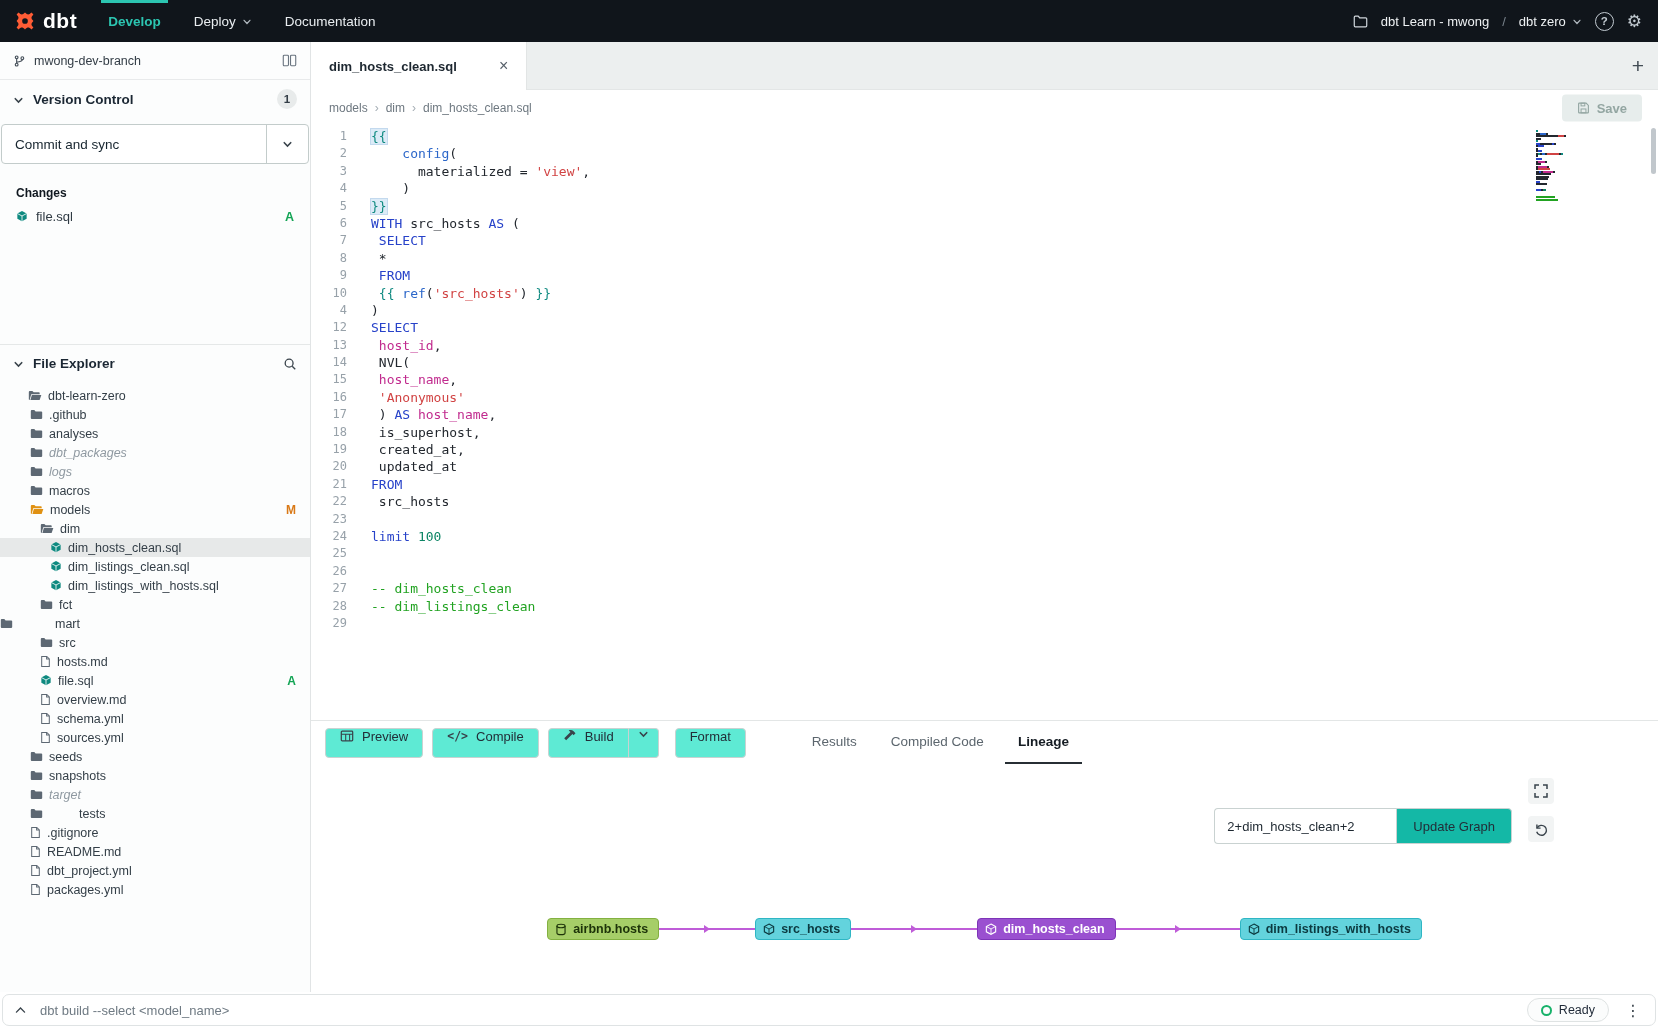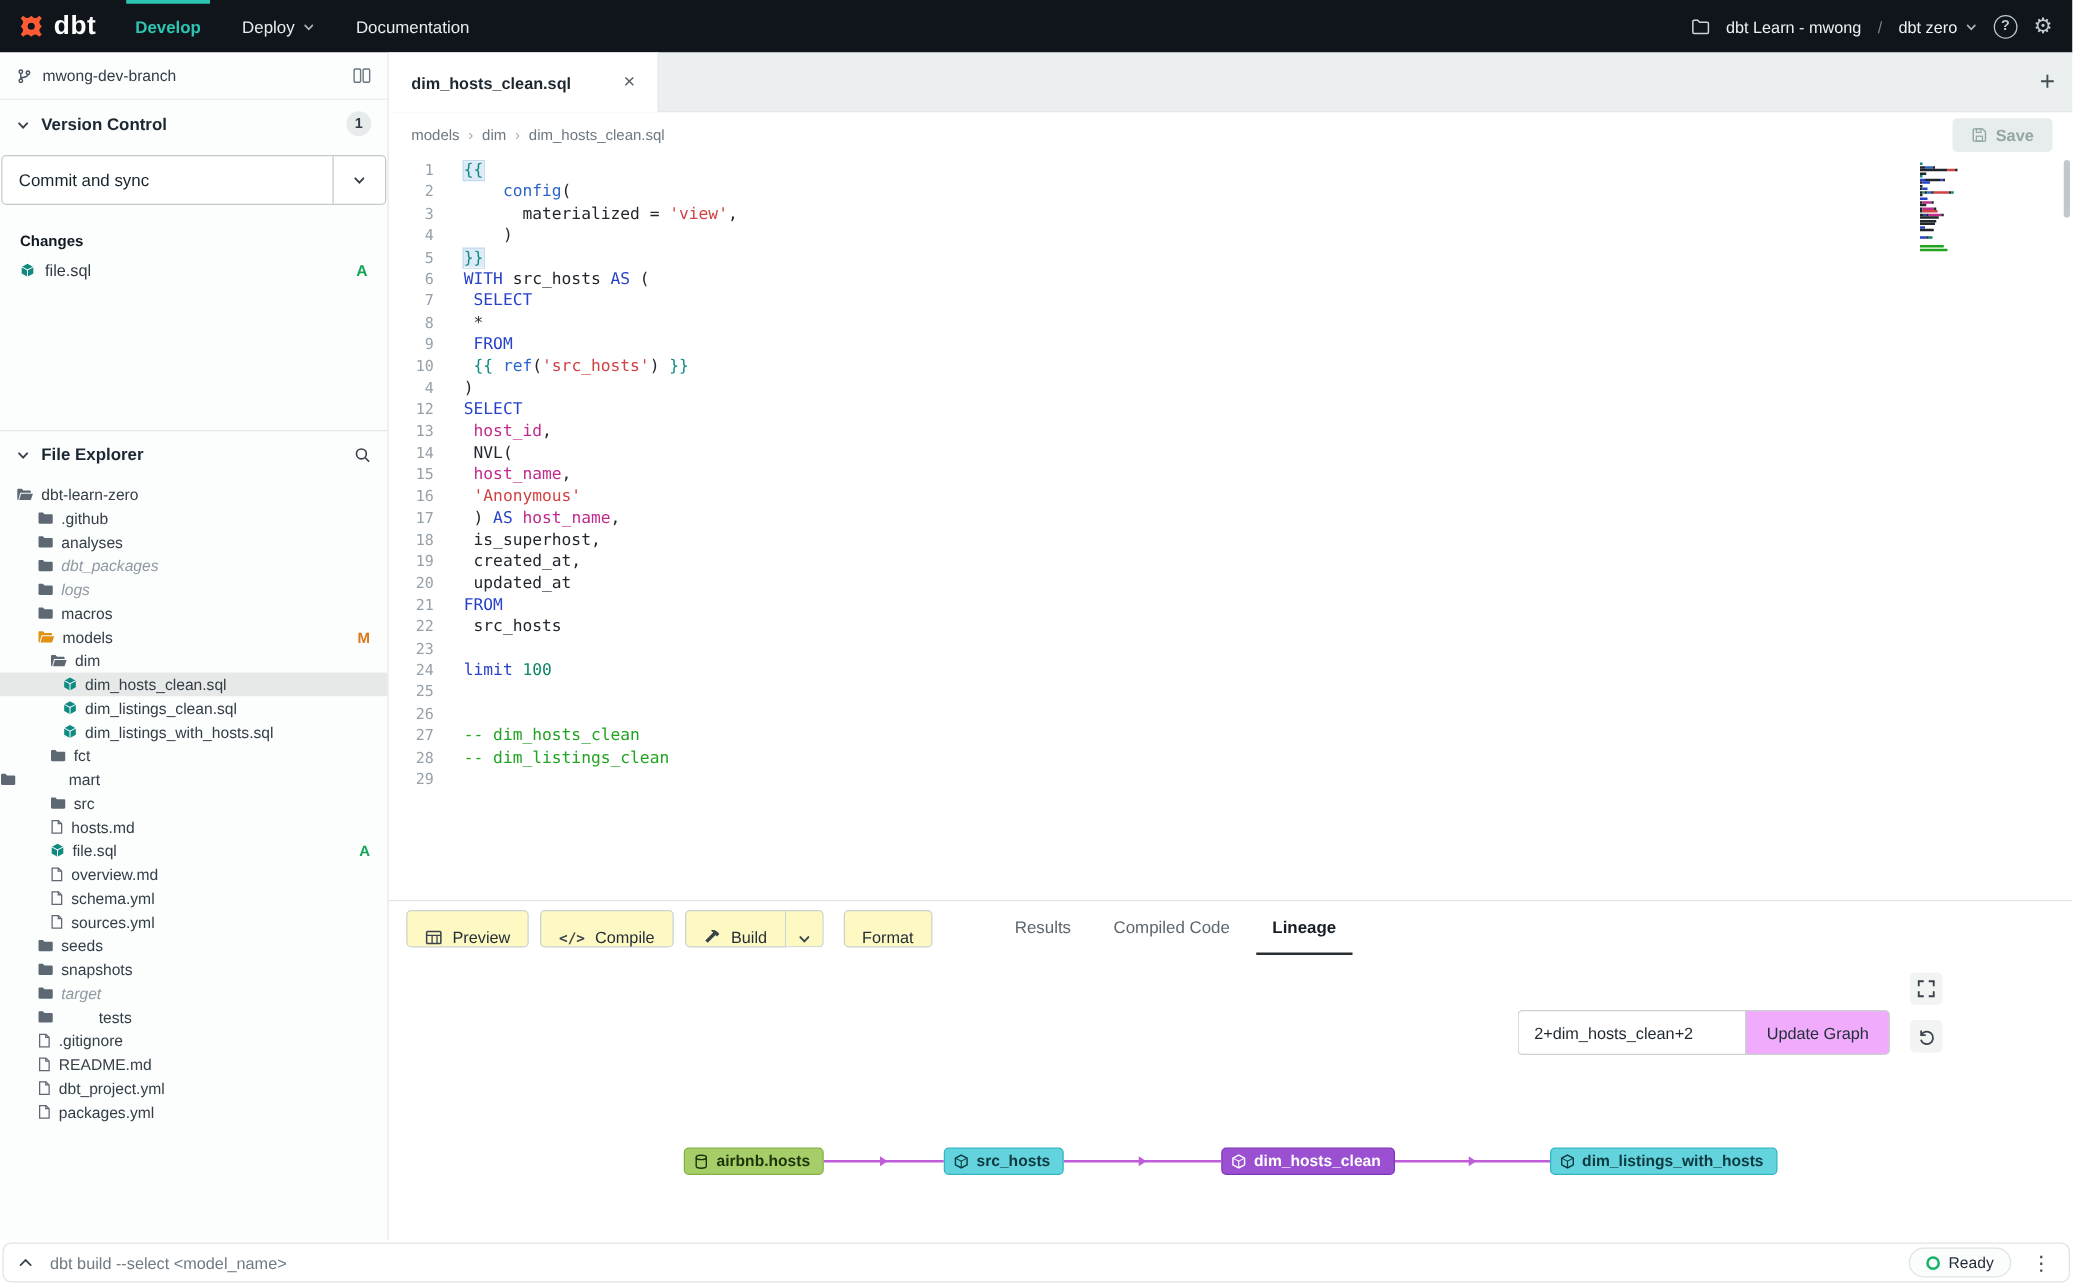--- a/index.html
+++ b/index.html
@@ -63,34 +63,34 @@
 .tok-p{color:var(--tok-p)}.tok-kw{color:var(--tok-kw)}.tok-s{color:var(--tok-s)}.tok-v{color:var(--tok-v)}
 .tok-n{color:var(--tok-n)}.tok-c{color:var(--tok-c)}.tok-j{color:var(--tok-j)}.tok-fn{color:var(--tok-fn)}
 .tok-jm{color:var(--tok-jm);background:#dcebf7;box-shadow:0 0 0 1px #c3d9ee}
 .minimap{position:absolute;top:4px;right:84px;width:38px}
 .mm-row{display:flex;height:2px;margin-bottom:.55px}
 .mm-row span{display:block;height:2px}
 .vscroll{position:absolute;right:2px;top:2px;width:5px;height:46px;background:#c1c7cc;border-radius:3px;cursor:pointer}
 
 .toolbar-row{height:44px;flex:none;border-top:1px solid #e3e6e6;display:flex;align-items:stretch;padding:0 14px;background:#fff}
 .tb-left{display:flex;align-items:center}
-.tbtn{height:30px;display:flex;align-items:flex-end;gap:8px;padding:0 14px;border:1px solid #c9d2d1;border-radius:4px;background:#fef9c3;font-size:13px;color:#222e38;margin-right:9px;cursor:pointer;font-family:inherit}
+.tbtn{height:30px;display:flex;align-items:flex-start;gap:8px;padding:0 14px;border:1px solid #c9d2d1;border-radius:4px;background:#5eead4;font-size:13px;color:#222e38;margin-right:9px;cursor:pointer;font-family:inherit}
 .tbtn .ic{display:flex;color:#39434b}
 .compile-ic{font-family:"DejaVu Sans Mono",monospace;font-size:11.5px;color:#39434b;font-weight:700}
 .build-group{display:flex;margin-right:16px}
 .build-main{border-radius:4px 0 0 4px;margin-right:0}
 .build-caret{border-radius:0 4px 4px 0;border-left:none;padding:0 9px;margin-right:0;color:#39434b}
 .result-tabs{margin-left:44px;display:flex;gap:8px}
 .rtab{display:flex;align-items:center;padding:0 13px;font-size:13.5px;color:#5c666e;cursor:pointer;border-bottom:2.5px solid transparent}
 .rtab.active{color:#161d24;font-weight:700;border-bottom-color:#272e34}
 
 .lineage-panel{height:228px;flex:none;position:relative;background:#fff}
 .lineage-controls{position:absolute;top:44px;right:146px;display:flex;height:36px}
 .lineage-input{width:182px;border:1px solid #c9d2d1;border-right:none;border-radius:4px 0 0 4px;padding:0 12px;font-size:13px;color:#1d2730;font-family:inherit;outline:none}
-.update-btn{border:1px solid #c9d2d1;border-radius:0 4px 4px 0;background:#f0abfc;padding:0 16px;font-size:13px;color:#222e38;cursor:pointer;font-family:inherit}
+.update-btn{border:1px solid #c9d2d1;border-radius:0 4px 4px 0;background:#14b8a6;padding:0 16px;font-size:13px;color:#222e38;cursor:pointer;font-family:inherit}
 .panel-ic{position:absolute;right:104px;width:26px;height:26px;display:flex;align-items:center;justify-content:center;border-radius:4px;background:#f2f4f4;cursor:pointer}
 .fs-btn{top:14px}
 .reset-btn{top:52px}
 #lineage-graph{position:absolute;left:0;right:0;bottom:52px;display:flex;justify-content:center;align-items:center}
 .lnode{flex:none;height:22px;display:flex;align-items:center;gap:6px;padding:0 10px 0 7px;border:1.5px solid;border-radius:4px;font-size:12.5px;font-weight:700;cursor:pointer}
 .lnode-ic{display:flex}
 .ledge{height:2px;position:relative;flex:none;background:var(--edge)}
 .ledge::after{content:"";position:absolute;left:50%;top:-3.5px;margin-left:-3px;width:0;height:0;border-left:6px solid var(--edge);border-top:4.5px solid transparent;border-bottom:4.5px solid transparent}
 
 .statusbar{height:36px;display:flex;align-items:center;padding:0 2px}
@@ -213,21 +213,21 @@
       <span>File Explorer</span>
       <span class="search">
           <svg width="14" height="14" viewBox="0 0 16 16">
             <circle cx="7" cy="7" r="4.5" fill="none" stroke="#39434b" stroke-width="1.5"></circle>
             <path d="M10.5 10.5L14 14" stroke="#39434b" stroke-width="1.5"></path>
           </svg>
         </span>
     </div>
 
     <div class="file-tree" id="file-tree">
-        <div class="tree-row" style="padding-left: 13px;">
+        <div class="tree-row" style="padding-left: 28px;">
           <span class="tree-icon" style="color:#5d6873">
             <svg width="14" height="11" viewBox="0 0 17 13">
               <path d="M1 2.1C1 1.5 1.5 1 2.1 1h3.2l1.6 1.7h6.2c.6 0 1.1.5 1.1 1.1v1.1H3.9L2 12h-.2c-.5 0-.8-.4-.8-.9z" fill="currentColor"></path>
               <path d="M4.7 5.9H16.2L14.1 12H2.9z" fill="currentColor"></path>
             </svg>
           </span>
           <span class="tree-label">dbt-learn-zero</span>
         </div>
         <div class="tree-row" style="padding-left: 30px;">
           <span class="tree-icon" style="color:#5d6873">

